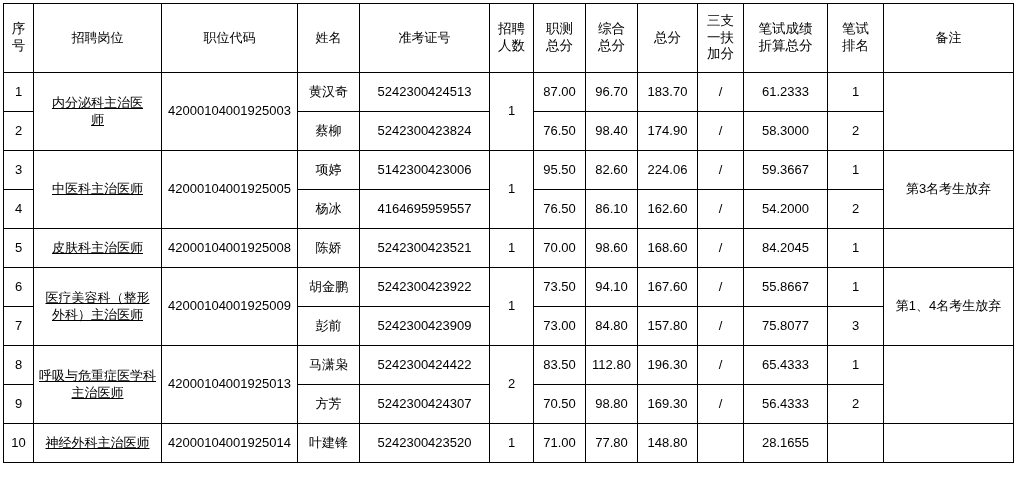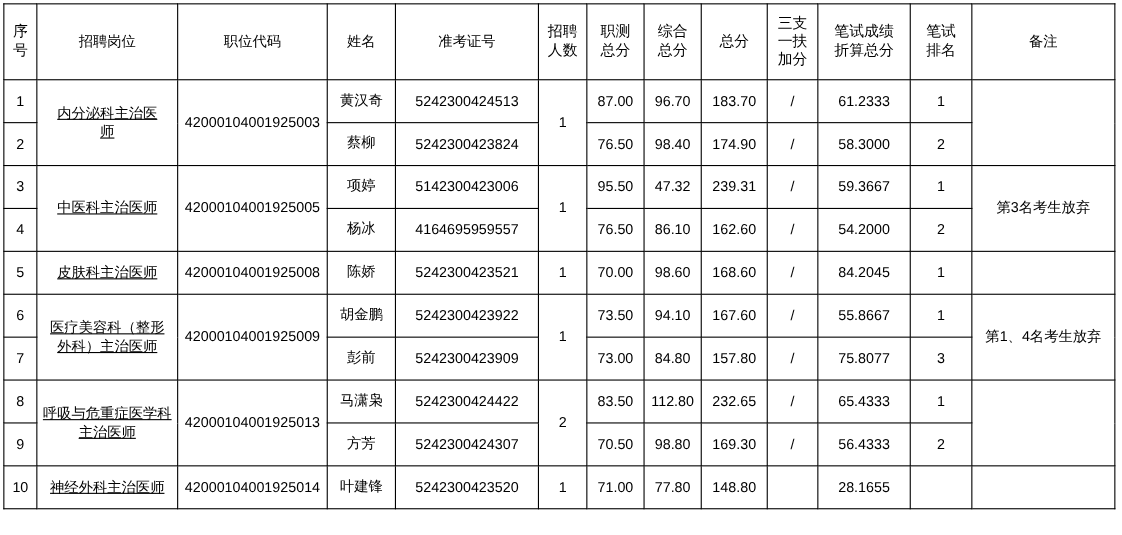--- a/index.html
+++ b/index.html
@@ -42,21 +42,21 @@
   }
   thead td.narrow {
     font-size: 13.5px;
   }
   tbody td {
     height: 38px;
   }
   .seq { font-size: 13px; }
   .post { font-size: 13.5px; }
   .code { font-size: 13px; letter-spacing: 0px; }
-  .name { font-size: 13.5px; font-family: Liberation Mono, monospace; }
+  .name { font-size: 13.5px; }
   .ticket { font-size: 13px; }
   .num { font-size: 13px; }
   .remark { font-size: 13.5px; }
   .postcell {
     padding: 0 6px;
     line-height: 1.7;
     text-decoration: underline;
   }
   .hdr-stack {
     display: block;
@@ -161,22 +161,22 @@
       </tr>
 
       <tr>
         <td class="seq">3</td>
         <td class="post postcell" rowspan="2">中医科主治医师</td>
         <td class="code" rowspan="2">42000104001925005</td>
         <td class="name">项婷</td>
         <td class="ticket">5142300423006</td>
         <td class="num" rowspan="2">1</td>
         <td class="num">95.50</td>
-        <td class="num">47.32</td>
-        <td class="num">239.31</td>
+        <td class="num">82.60</td>
+        <td class="num">224.06</td>
         <td class="num">/</td>
         <td class="num">59.3667</td>
         <td class="num">1</td>
         <td class="remark" rowspan="2">第3名考生放弃</td>
       </tr>
 
       <tr>
         <td class="seq">4</td>
         <td class="name">杨冰</td>
         <td class="ticket">4164695959557</td>
@@ -240,21 +240,21 @@
         <td class="post postcell" rowspan="2">
           <span class="hdr-stack">呼吸与危重症医学科</span>
             <span class="hdr-stack">主治医师</span>
         </td>
         <td class="code" rowspan="2">42000104001925013</td>
         <td class="name">马潇枭</td>
         <td class="ticket">5242300424422</td>
         <td class="num" rowspan="2">2</td>
         <td class="num">83.50</td>
         <td class="num">112.80</td>
-        <td class="num">232.65</td>
+        <td class="num">196.30</td>
         <td class="num">/</td>
         <td class="num">65.4333</td>
         <td class="num">1</td>
         <td class="remark" rowspan="2"></td>
       </tr>
 
       <tr>
         <td class="seq">9</td>
         <td class="name">方芳</td>
         <td class="ticket">5242300424307</td>

